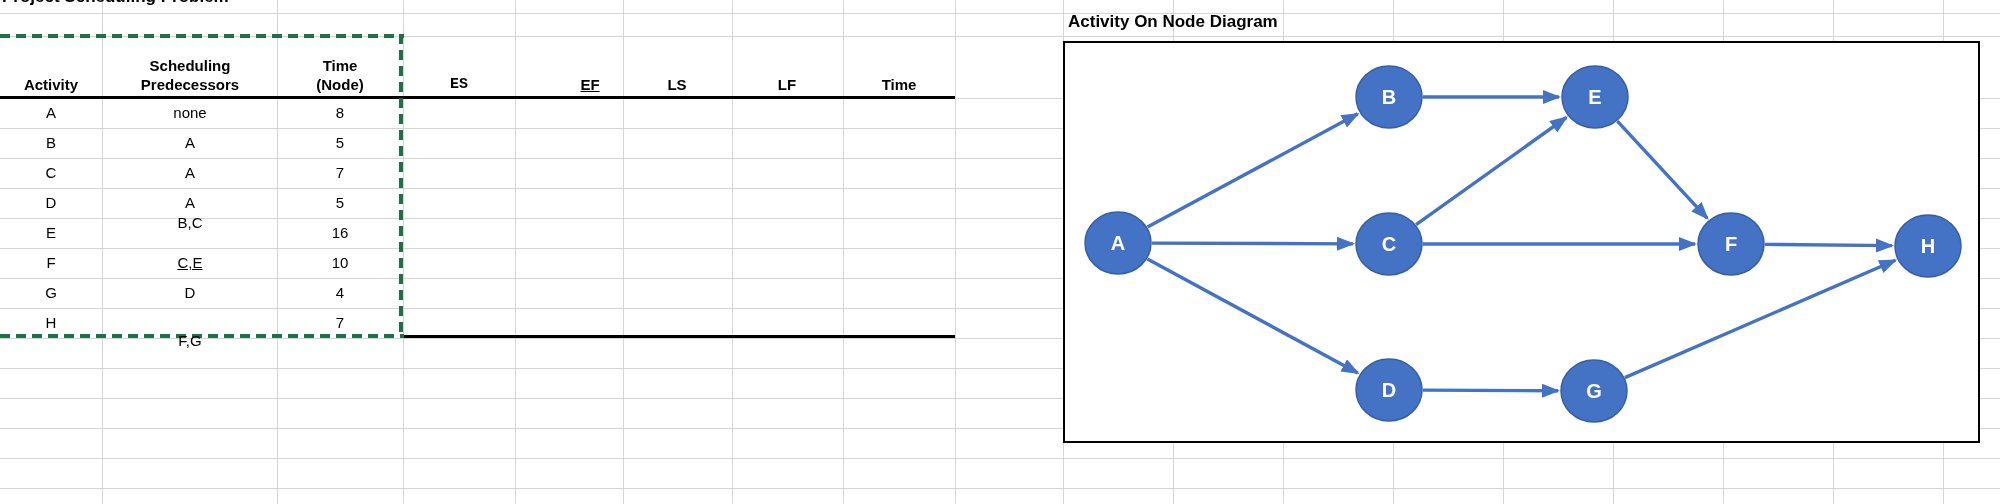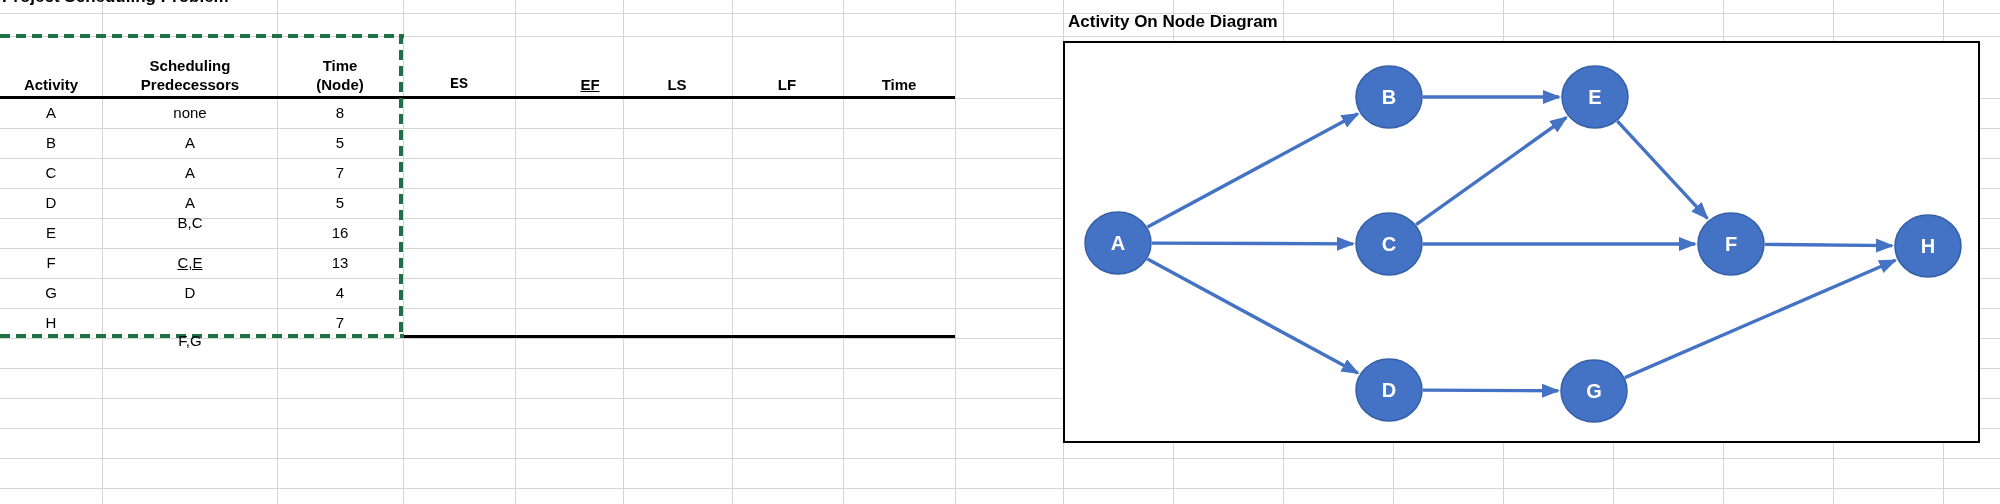--- a/index.html
+++ b/index.html
@@ -109,21 +109,21 @@
       <div class="dcell" style="left: 120px; width: 140px; top: 158px;">A</div>
       <div class="dcell" style="left: 270px; width: 140px; top: 158px;">7</div>
       <div class="dcell" style="left: -19px; width: 140px; top: 188px;">D</div>
       <div class="dcell" style="left: 120px; width: 140px; top: 188px;">A</div>
       <div class="dcell" style="left: 270px; width: 140px; top: 188px;">5</div>
       <div class="dcell" style="left: -19px; width: 140px; top: 218px;">E</div>
       <div class="dcell" style="left: 120px; width: 140px; top: 208px;">B,C</div>
       <div class="dcell" style="left: 270px; width: 140px; top: 218px;">16</div>
       <div class="dcell" style="left: -19px; width: 140px; top: 248px;">F</div>
       <div class="dcell" style="left: 120px; width: 140px; top: 248px; text-decoration: underline;">C,E</div>
-      <div class="dcell" style="left: 270px; width: 140px; top: 248px;">13</div>
+      <div class="dcell" style="left: 270px; width: 140px; top: 248px;">10</div>
       <div class="dcell" style="left: -19px; width: 140px; top: 278px;">G</div>
       <div class="dcell" style="left: 120px; width: 140px; top: 278px;">D</div>
       <div class="dcell" style="left: 270px; width: 140px; top: 278px;">4</div>
       <div class="dcell" style="left: -19px; width: 140px; top: 308px;">H</div>
       <div class="dcell" style="left: 120px; width: 140px; top: 326px;">F,G</div>
       <div class="dcell" style="left: 270px; width: 140px; top: 308px;">7</div>
     </div>
 
   <div id="diagram-title">Activity On Node Diagram</div>
   <div id="diagram-box">

